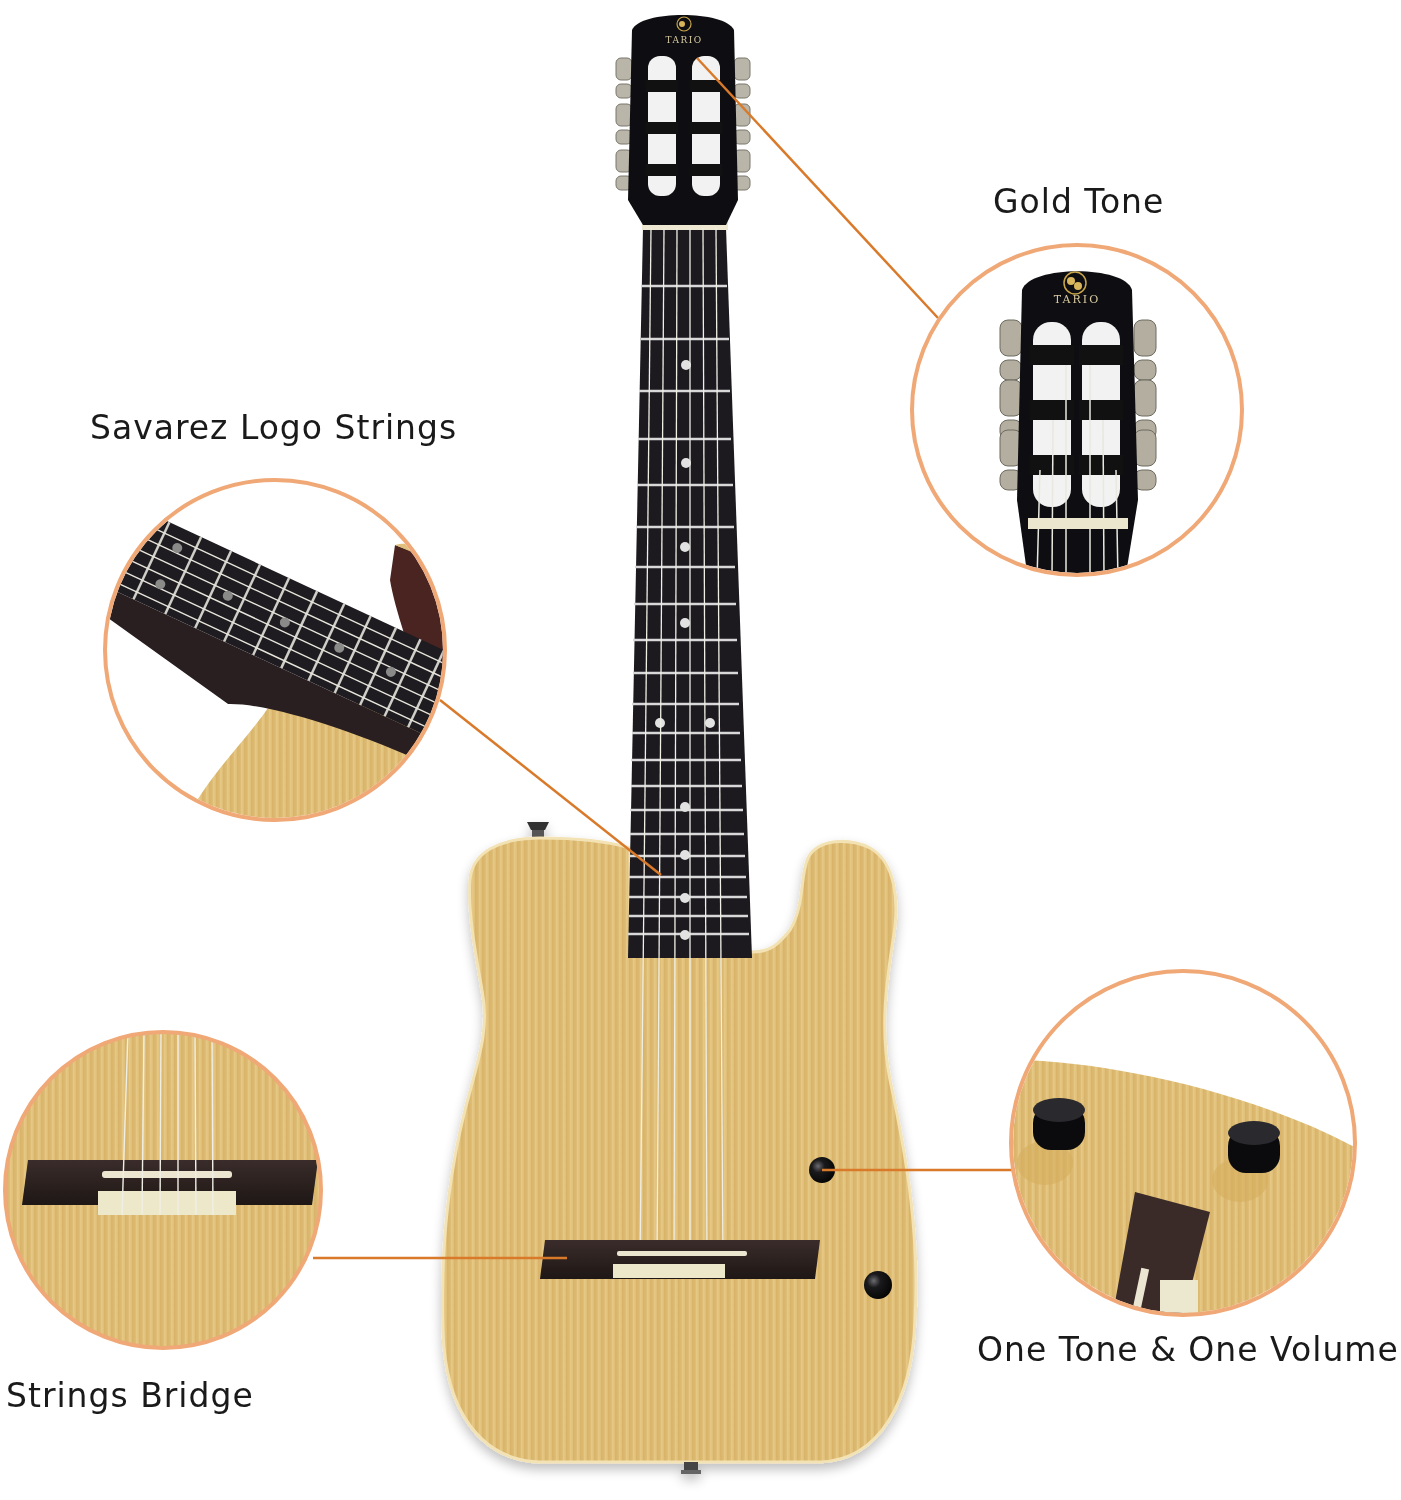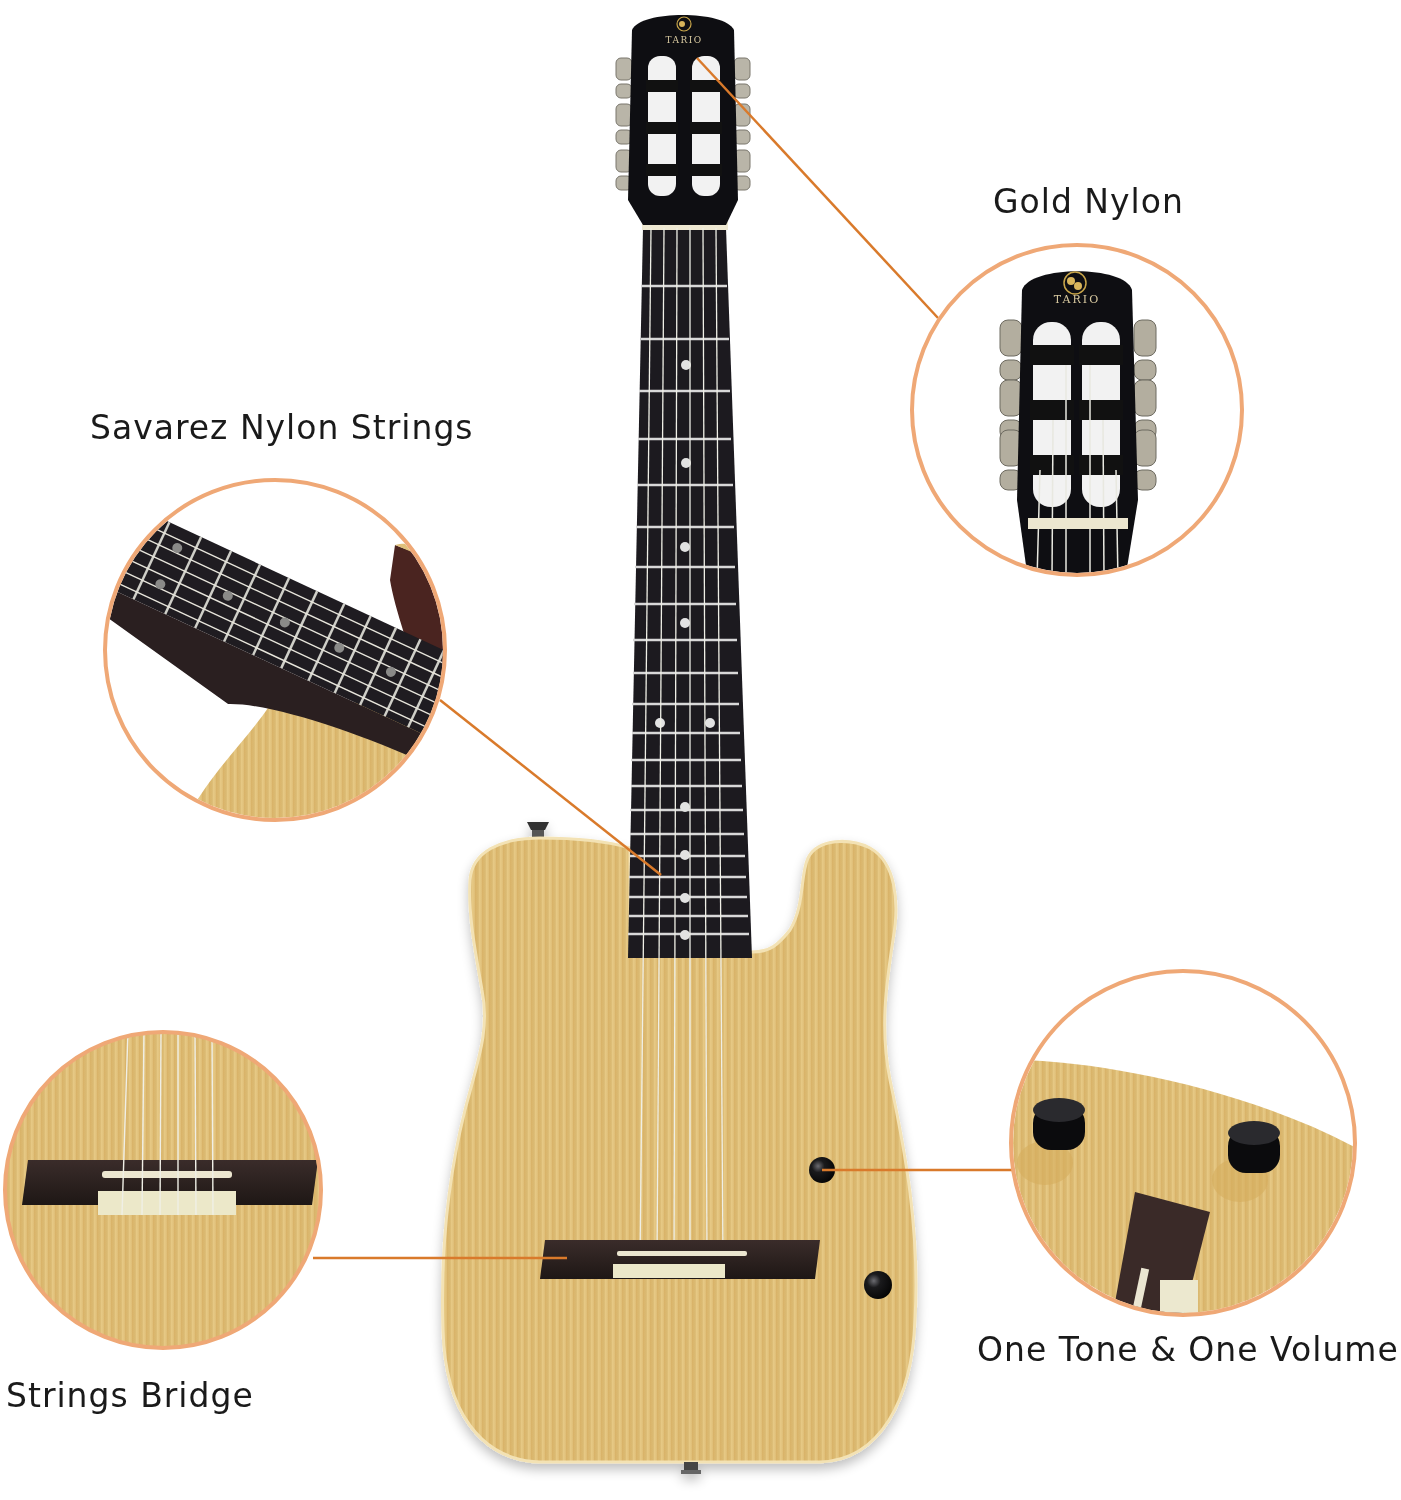--- a/index.html
+++ b/index.html
@@ -327,16 +327,16 @@
         <ellipse cx="1254" cy="1133" rx="26" ry="12" fill="#2a2a2e"></ellipse>
       </g>
       <path d="M1135 1192 L 1210 1212 L 1180 1330 L 1110 1330 Z" fill="#3a2a28"></path>
       <rect x="1135" y="1268" width="8" height="60" fill="#ebe6d2" transform="rotate(12 1139 1298)"></rect>
       <rect x="1160" y="1280" width="38" height="50" fill="#ece8cf"></rect>
     </g>
     <circle cx="1183" cy="1143" r="172" fill="none" stroke="#EFA876" stroke-width="4"></circle>
   </g>
 </svg>
 
-<div id="lbl-gold" class="label">Gold Nylon</div>
-<div id="lbl-savarez" class="label">Savarez Nylon Strings</div>
+<div id="lbl-gold" class="label">Gold Tone</div>
+<div id="lbl-savarez" class="label">Savarez Logo Strings</div>
 <div id="lbl-rosewood" class="label">Strings Bridge</div>
 <div id="lbl-tone" class="label">One Tone &amp; One Volume</div>
 
 </body></html>

